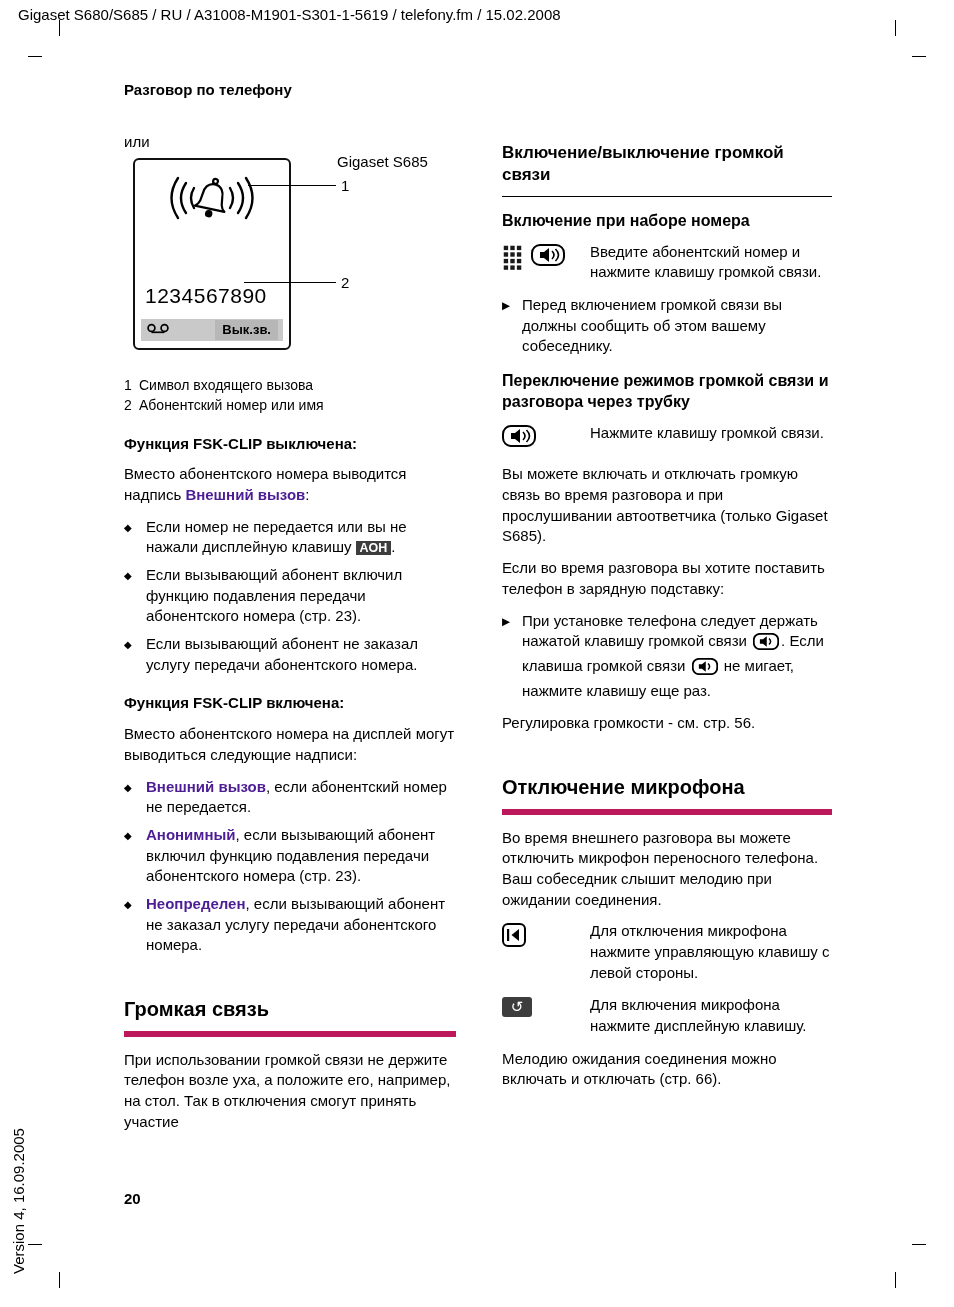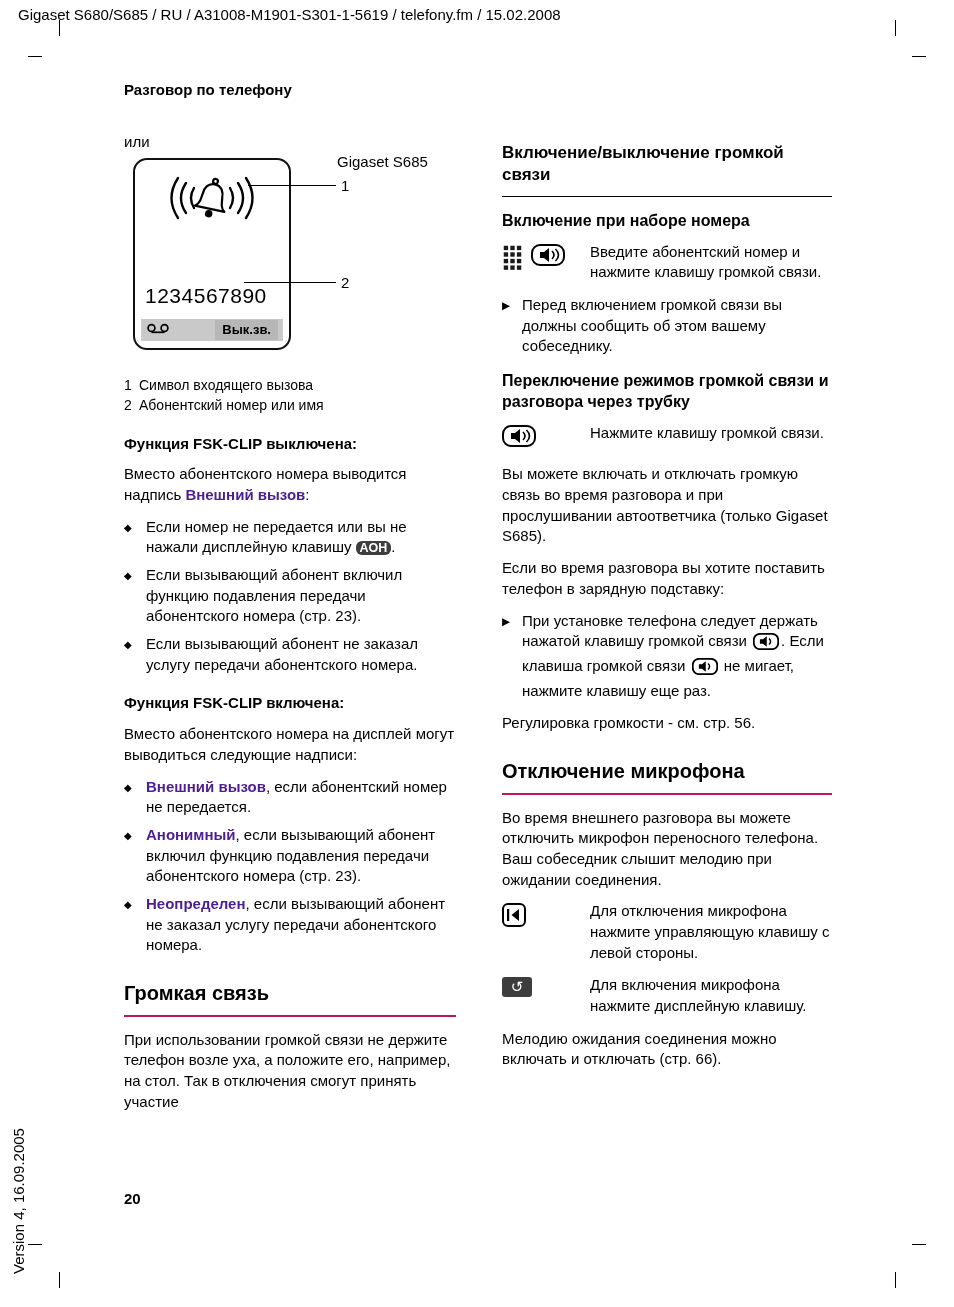--- a/index.html
+++ b/index.html
@@ -15,47 +15,47 @@
   .col-left{left:124px;top:80px;width:332px;}
   .col-right{left:502px;top:122px;width:330px;}
   p{margin:0 0 11px;line-height:1.38;}
 
   .running-head{font-weight:bold;margin-bottom:31px;}
   .or{margin-bottom:0;}
 
   
   .figure{position:relative;height:216px;margin-bottom:8px;}
   .screen{position:absolute;left:9px;top:6px;width:158px;height:192px;
-          border:2px solid #111;border-radius:14px;box-sizing:border-box;}
+          border:2px solid #111;border-radius:6px;box-sizing:border-box;}
   .bell{margin:12px auto 0;width:122px;}
   .number{position:absolute;left:10px;top:122px;font-size:21px;letter-spacing:.5px;}
   .softbar{position:absolute;left:6px;right:6px;bottom:7px;height:22px;background:#c9c9c9;
            display:flex;align-items:center;justify-content:space-between;
            padding:0 5px;box-sizing:border-box;}
   .softkey{font-size:13px;font-weight:bold;background:#b7b7b7;padding:1px 7px;}
   .cap{position:absolute;left:213px;top:0;}
   .cnum{position:absolute;left:217px;}
   .cnum1{top:24px;}.cnum2{top:121px;}
   .cline{position:absolute;height:0;border-top:1.5px solid #000;}
   .cline1{left:124px;top:33px;width:88px;}
   .cline2{left:120px;top:130px;width:92px;}
   .legend{font-size:14px;line-height:1.4;margin-bottom:2px;}
   .legend-row .ln{display:inline-block;width:15px;}
 
   h2,h3,h4{font-weight:bold;}
   h3{font-size:15px;margin:18px 0 10px;}
   h4{font-size:16px;margin:14px 0 10px;line-height:1.3;}
-  h2{font-size:20px;margin:24px 0 13px;padding-bottom:7px;border-bottom:2px solid #be185d;}
+  h2{font-size:20px;margin:40px 0 13px;padding-bottom:7px;border-bottom:6px solid #be185d;}
   .h2b{font-size:17px;line-height:1.32;margin:20px 0 13px;padding-bottom:9px;
        border-bottom:1.5px solid #000;font-weight:bold;}
 
   .bullet{display:flex;margin:0 0 7px;}
   .bm{flex:none;width:22px;font-size:10px;padding-top:4px;}
   .badge{background:#3d3d3d;color:#fff;font-size:12.5px;padding:0 4px;
-         border-radius:6px;font-weight:bold;}
+         border-radius:0;font-weight:bold;}
   .disp{color:#4c1d95;font-weight:bold;}
 
   .step{display:flex;margin:2px 0 12px;}
   .step .icons{flex:none;width:88px;display:flex;gap:8px;align-items:flex-start;padding-top:2px;}
   .note{display:flex;margin:0 0 12px;}
   .nm{flex:none;width:20px;font-size:10.5px;padding-top:3px;}
   .ispk{display:inline-block;vertical-align:-4px;margin:0 2px;}
   .ubadge{display:inline-flex;width:30px;height:20px;background:#3d3d3d;color:#fff;
           border-radius:3px;align-items:center;justify-content:center;font-size:15px;}
 </style>

